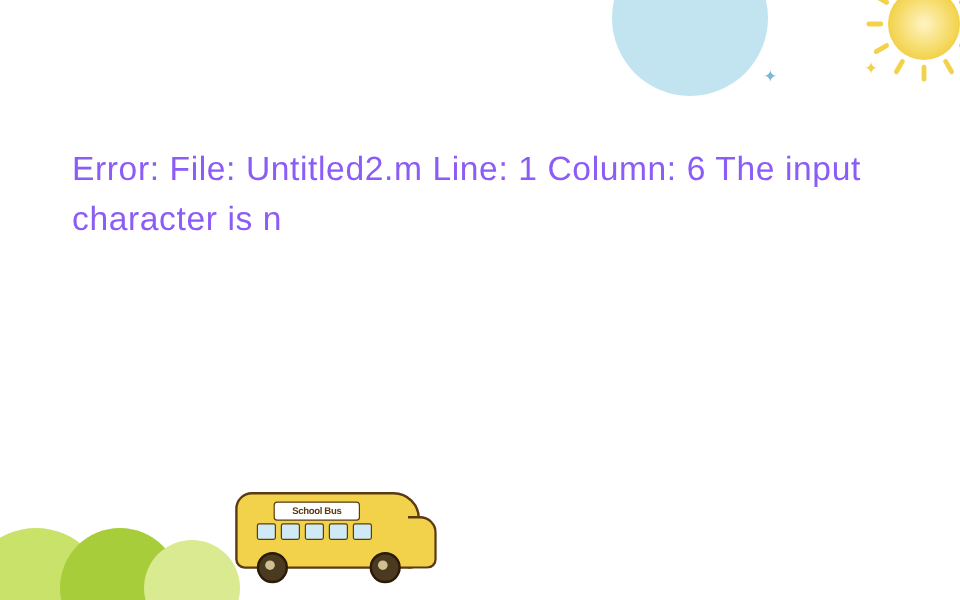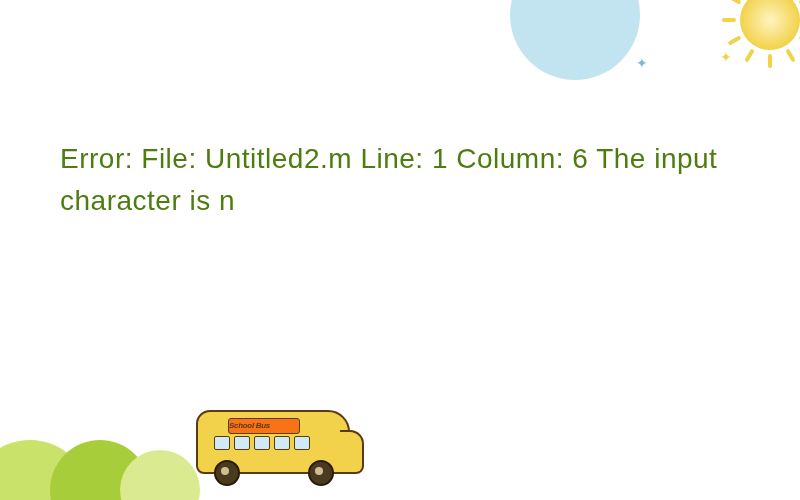--- a/index.html
+++ b/index.html
@@ -64,26 +64,26 @@
   }
   .bush-blob {
     position: absolute;
     border-radius: 50%;
   }
   .bush1 { width: 120px; height: 120px; background: #c9e26a; bottom: -60px; left: -30px; }
   .bush2 { width: 100px; height: 100px; background: #a7ce3a; bottom: -40px; left: 50px; }
   .bush3 { width: 80px;  height: 80px;  background: #d9ea90; bottom: -30px; left: 120px; }
   .error-text {
     position: absolute;
-    top: 138px;
+    top: 120px;
     left: 60px;
     width: 680px;
     font-size: 28px;
     font-family: "Segoe UI", Arial, sans-serif;
-    color: #4d7c0f;
+    color: #8b5cf6;
     line-height: 1.5;
     letter-spacing: 0.5px;
     word-break: break-word;
   }
   .bus {
     position: absolute;
     bottom: 12px;
     left: 190px;
     width: 170px;
     height: 90px;
@@ -108,30 +108,30 @@
     border: 2px solid #5a3a12;
     border-left: none;
     border-radius: 0 14px 8px 0;
   }
   .bus-sign {
     position: absolute;
     width: 70px;
     height: 14px;
     top: 6px;
     left: 30px;
-    background: #f97316;
+    background: #ffffff;
     border: 1px solid #5a3a12;
     border-radius: 3px;
     font-size: 8px;
     line-height: 14px;
+    text-align: center;
     color: #5a3a12;
     font-weight: bold;
     font-family: Arial, sans-serif;
     letter-spacing: -0.3px;
-    font-style: italic;
   }
   .bus-window {
     position: absolute;
     top: 24px;
     width: 14px;
     height: 12px;
     background: #cfeaf4;
     border: 1px solid #5a3a12;
     border-radius: 2px;
   }

